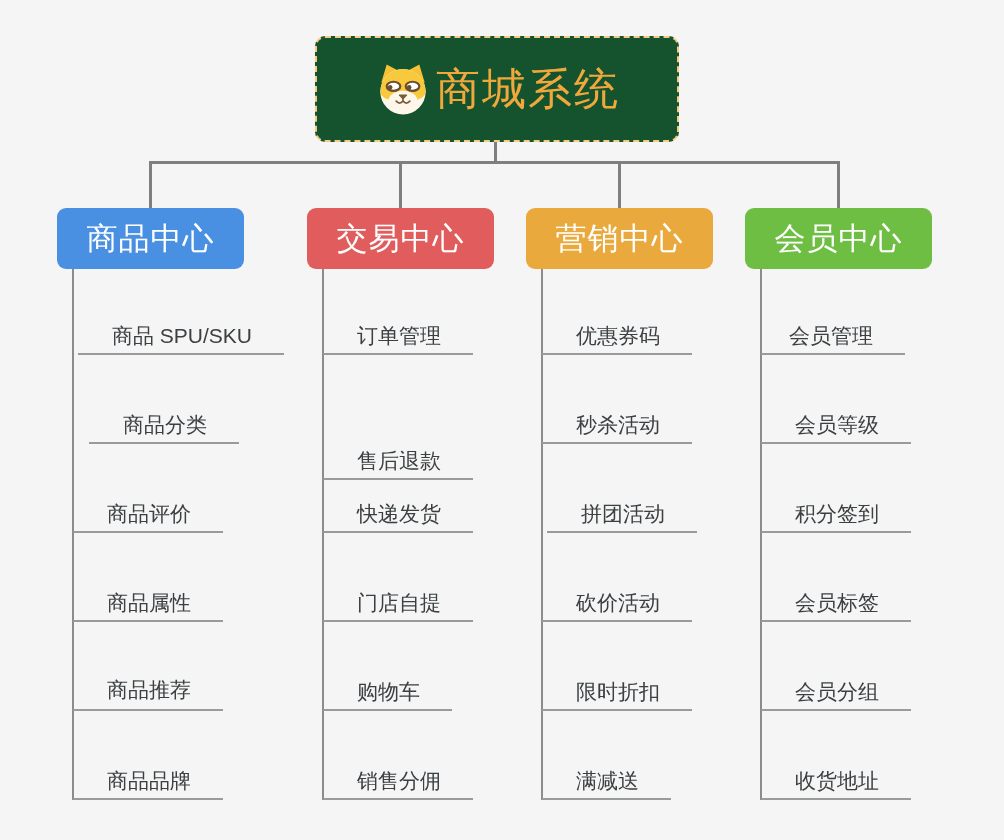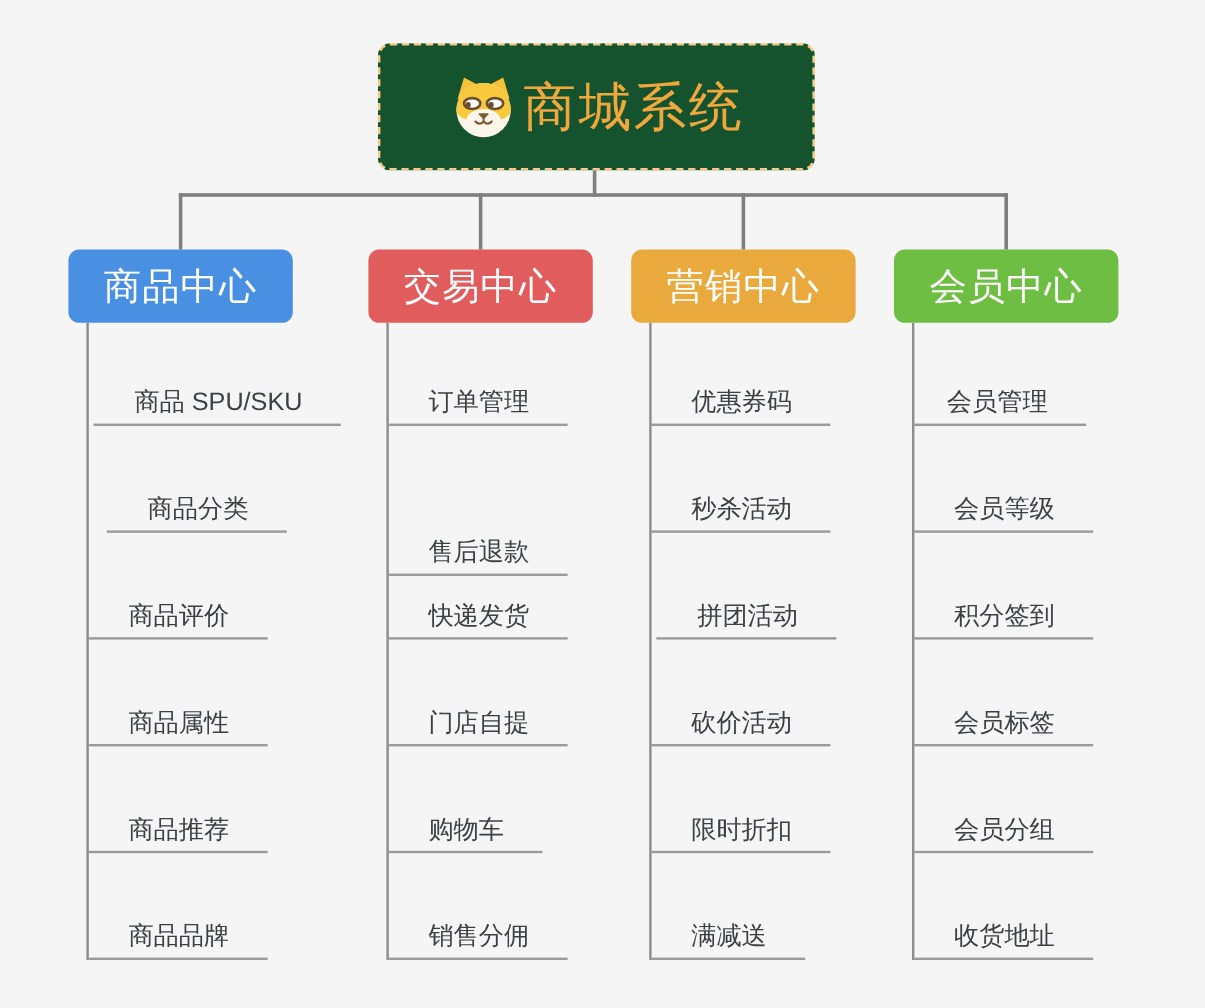--- a/index.html
+++ b/index.html
@@ -108,21 +108,21 @@
   <div id="generated">
       <div class="line" style="left: 493.5px; top: 142px; width: 3px; height: 22px;"></div>
       <div class="line" style="left: 149px; top: 161px; width: 691px; height: 3px;"></div>
       <div class="line" style="left: 149px; top: 161px; width: 3px; height: 47px;"></div>
       <div class="branch-header" style="left: 57px; top: 208px; background: rgb(74, 144, 226);">商品中心</div>
       <div class="trunk" style="left: 72px; top: 269px; height: 531px;"></div>
       <div class="leaf" style="left: 78px; top: 321px;">商品 SPU/SKU</div>
       <div class="leaf" style="left: 73px; top: 410px; margin-left: 16px;">商品分类</div>
       <div class="leaf" style="left: 73px; top: 499px;">商品评价</div>
       <div class="leaf" style="left: 73px; top: 588px;">商品属性</div>
-      <div class="leaf" style="left: 73px; top: 677px;">商品推荐</div>
+      <div class="leaf" style="left: 73px; top: 677px; font-family: Liberation Mono, monospace;">商品推荐</div>
       <div class="leaf" style="left: 73px; top: 766px;">商品品牌</div>
       <div class="line" style="left: 399px; top: 161px; width: 3px; height: 47px;"></div>
       <div class="branch-header" style="left: 307px; top: 208px; background: rgb(225, 92, 92);">交易中心</div>
       <div class="trunk" style="left: 322px; top: 269px; height: 531px;"></div>
       <div class="leaf" style="left: 323px; top: 321px;">订单管理</div>
       <div class="leaf" style="left: 323px; top: 410px; margin-top: 36px;">售后退款</div>
       <div class="leaf" style="left: 323px; top: 499px;">快递发货</div>
       <div class="leaf" style="left: 323px; top: 588px;">门店自提</div>
       <div class="leaf" style="left: 323px; top: 677px;">购物车</div>
       <div class="leaf" style="left: 323px; top: 766px;">销售分佣</div>

